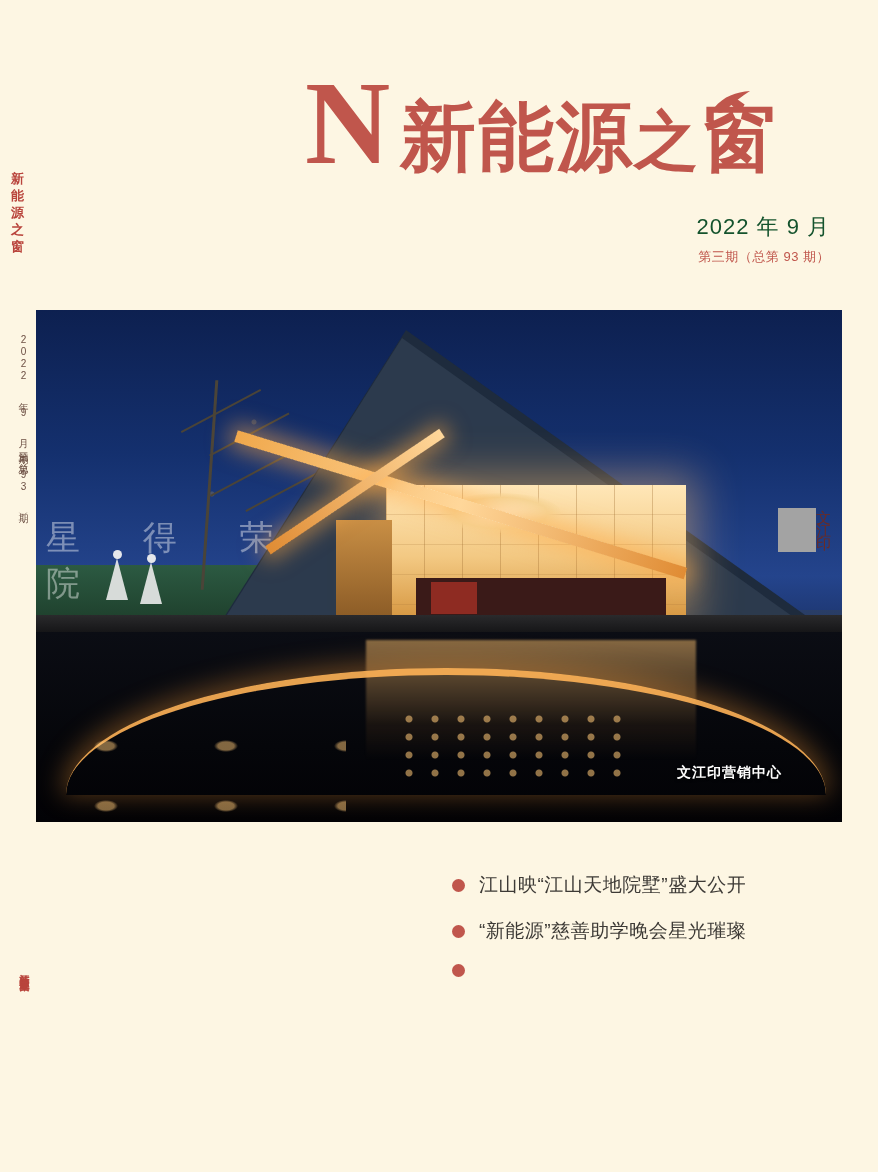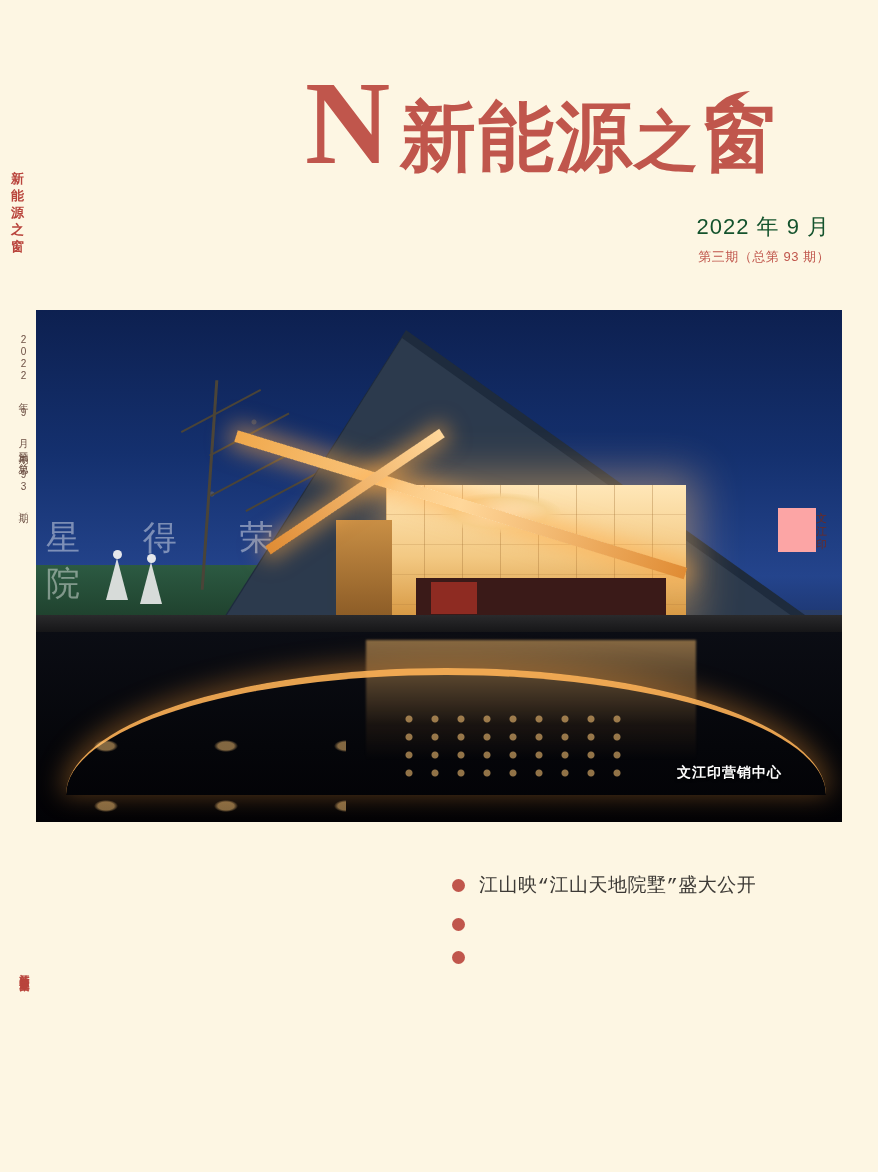--- a/index.html
+++ b/index.html
@@ -416,23 +416,23 @@
     font-family: "DejaVu Sans", sans-serif;
     text-shadow: 0 1px 3px rgba(0,0,0,0.8);
     font-weight: bold;
   }
   .sign-right {
     position: absolute;
     right: 26px;
     top: 198px;
     width: 34px;
     height: 44px;
-    background: #fca5a5;
+    background: #a3a3a3;
     color: #6c2b24;
-    font-size: 11px;
+    font-size: 15px;
     line-height: 13px;
     text-align: center;
     padding-top: 4px;
     box-sizing: border-box;
     font-family: "DejaVu Sans", sans-serif;
     padding-left: 38px;
   }
 
   
   .headlines {
@@ -451,21 +451,21 @@
     height: 13px;
     border-radius: 50%;
     background: #c0564c;
     flex: 0 0 13px;
     margin-right: 14px;
   }
   .headline-text {
     font-size: 19px;
     color: #3d3a36;
     letter-spacing: 0.5px;
-    font-family: Liberation Mono, monospace;
+    font-family: Liberation Sans, sans-serif;
     white-space: nowrap;
   }
 </style>
 </head>
 <body>
 
 <div class="cover">
 
   <div class="spine">
     <div class="spine-title">新能源之窗</div>
@@ -528,19 +528,20 @@
     <div class="photo-caption">文江印营销中心</div>
   </div>
 
   <div class="headlines">
     <div class="headline">
       <div class="bullet"></div>
       <div class="headline-text">江山映“江山天地院墅”盛大公开</div>
     </div>
     <div class="headline">
       <div class="bullet"></div>
+      <div class="headline-text">“新能源”慈善助学晚会星光璀璨</div>
     </div>
     <div class="headline">
       <div class="bullet"></div>
     </div>
   </div>
 
 </div>
 
 </body></html>

